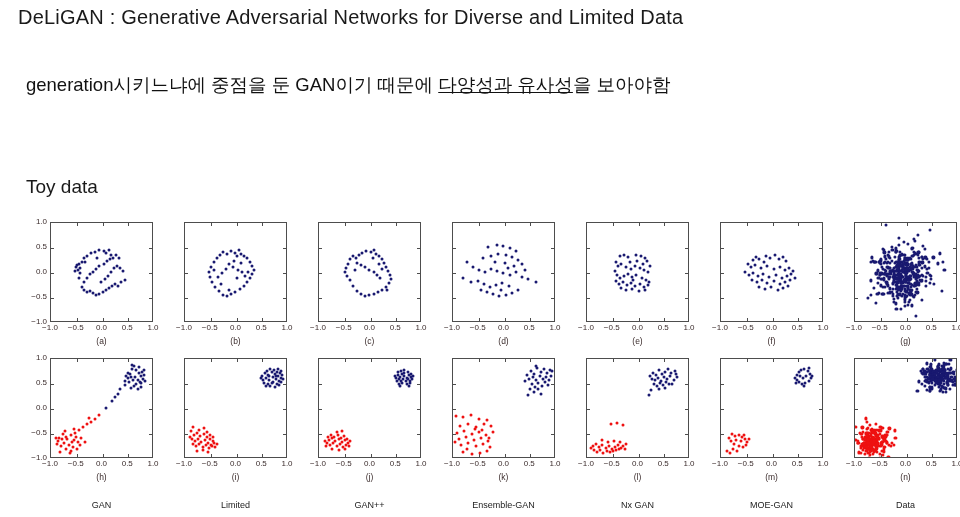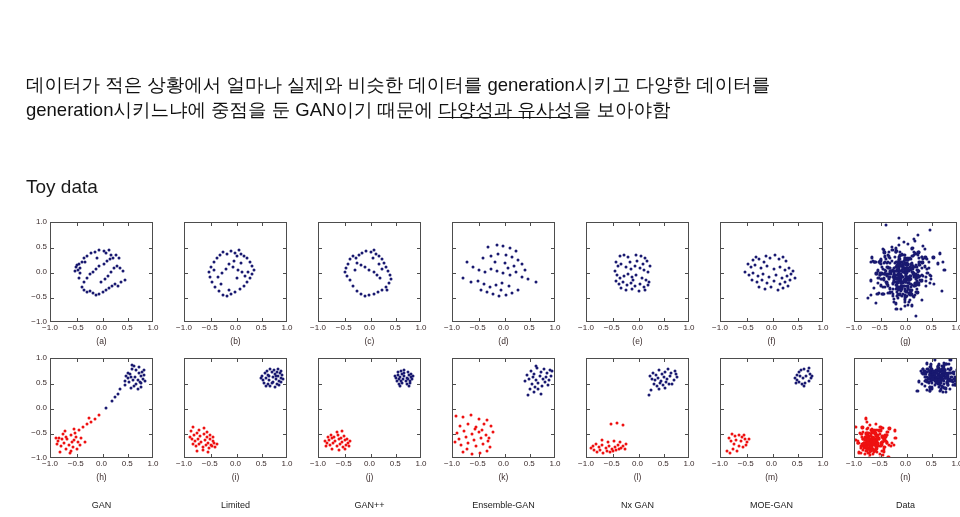--- a/index.html
+++ b/index.html
@@ -127,23 +127,23 @@
     font-size:9px;
     color:#222;
     white-space:nowrap;
   }
 </style>
 </head>
 <body>
 
 <div id="slide">
 
+  <div class="title">DeLiGAN : Generative Adversarial Networks for Diverse and Limited Data</div>
 
   <div class="body-text">
-    <div>데이터가 적은 상황에서 얼마나 실제와 비슷한 데이터를 generation시키고 다양한 데이터를</div>
     <div><span>generation시키느냐에 중점을 둔 GAN이기 때문에 </span><span class="u">다양성과 유사성</span><span>을 보아야함</span></div>
   </div>
 
   <div class="section-title">Toy data</div>
 
   <div id="figure">
       <div class="panel" style="left: 50px; top: 10px;">
         <div class="plotbox">
           <div class="tickx" style="left: 25.75px;"></div>
           <div class="tickx top" style="left: 25.75px;"></div>

